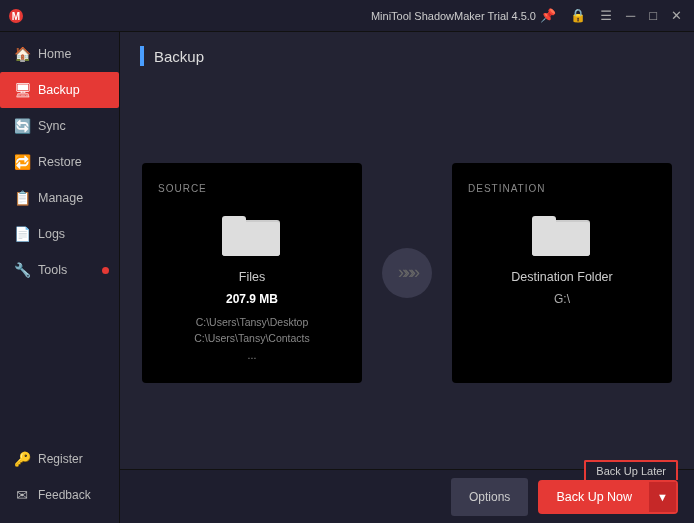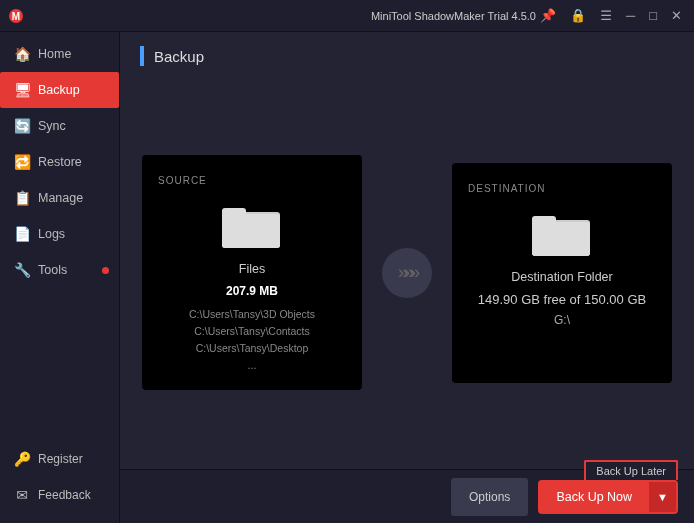--- a/index.html
+++ b/index.html
@@ -364,42 +364,40 @@
       <div class="backup-card">
         <span class="card-label">SOURCE</span>
         <svg class="folder-icon" viewBox="0 0 60 50">
           <rect x="0" y="12" width="58" height="36" rx="3" fill="#ccc"></rect>
           <rect x="0" y="8" width="24" height="10" rx="3" fill="#ddd"></rect>
           <rect x="0" y="14" width="58" height="34" rx="3" fill="#ddd"></rect>
         </svg>
         <span class="card-type">Files</span>
         <span class="card-size">207.9 MB</span>
         <div class="card-paths">
-          <div>C:\Users\Tansy\3D Objects</div>
+          <div>C:\Users\Tansy\Desktop</div>
           <div>C:\Users\Tansy\Contacts</div>
-          <div>C:\Users\Tansy\Desktop</div>
           <div>...</div>
         </div>
       </div>
 
       <div class="arrow-connector">
         <div class="arrow-circle">
           <span class="arrow-chevrons">»»»</span>
         </div>
       </div>
 
       <div class="backup-card">
         <span class="card-label">DESTINATION</span>
         <svg class="folder-icon" viewBox="0 0 60 50">
           <rect x="0" y="12" width="58" height="36" rx="3" fill="#ccc"></rect>
           <rect x="0" y="8" width="24" height="10" rx="3" fill="#ddd"></rect>
           <rect x="0" y="14" width="58" height="34" rx="3" fill="#ddd"></rect>
         </svg>
         <span class="card-type">Destination Folder</span>
-        <span class="card-free">149.90 GB free of 150.00 GB</span>
         <span class="card-drive">G:\</span>
       </div>
 
     </div>
 
     <div class="bottom-bar">
       <button class="options-button">Options</button>
 
       <div class="backup-now-group">
         <span class="back-up-later-label">Back Up Later</span>

